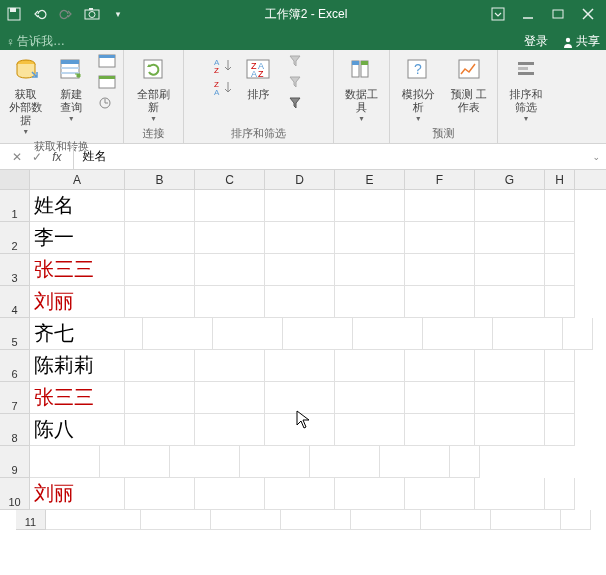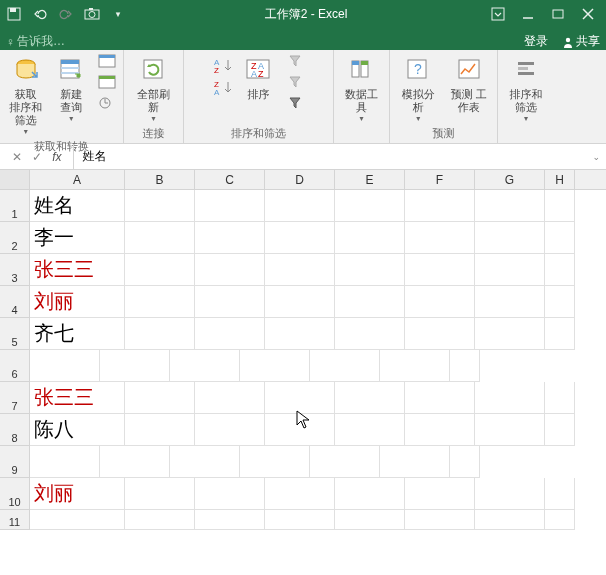--- a/index.html
+++ b/index.html
@@ -138,21 +138,21 @@
     <div class="group-body">
       <div class="rbtn">
         <span class="ricon">
             <svg width="28" height="28" viewBox="0 0 28 28">
               <ellipse cx="14" cy="8" rx="9" ry="4" fill="#f5c242" stroke="#c98a00"></ellipse>
               <path d="M5 8 v10 a9 4 0 0 0 18 0 V8" fill="#fbe39b" stroke="#c98a00"></path>
               <path d="M20 16 l5 5 M25 16 v5 h-5" stroke="#5b9bd5" stroke-width="1.5" fill="none"></path>
             </svg>
           </span>
         <span class="rlabel">获取
-排序和筛选</span>
+外部数据</span>
         <span class="caret">▾</span>
       </div>
       <div class="rbtn">
         <span class="ricon">
             <svg width="28" height="28" viewBox="0 0 28 28">
               <rect x="4" y="4" width="18" height="18" fill="#fff" stroke="#888"></rect>
               <rect x="4" y="4" width="18" height="4" fill="#5b9bd5"></rect>
               <rect x="4" y="11" width="18" height="2" fill="#bcd6ee"></rect>
               <rect x="4" y="16" width="18" height="2" fill="#bcd6ee"></rect>
               <path d="M20 18 l3 0 l0 3 l-3 0 z M20 18 l-2 0" stroke="#70ad47" fill="#70ad47"></path>
@@ -380,31 +380,32 @@
         <div class="cell" style="width: 70px;"></div>
         <div class="cell" style="width: 70px;"></div>
         <div class="cell" style="width: 70px;"></div>
         <div class="cell" style="width: 70px;"></div>
         <div class="cell" style="width: 70px;"></div>
         <div class="cell" style="width: 70px;"></div>
         <div class="cell" style="width: 30px;"></div>
       </div>
       <div class="row" style="height: 32px;">
         <div class="rh">5</div>
-        <div class="cell" style="width: 95px;">齐七</div>
+        <div class="cell" style="width: 113px;">齐七</div>
         <div class="cell" style="width: 70px;"></div>
         <div class="cell" style="width: 70px;"></div>
         <div class="cell" style="width: 70px;"></div>
         <div class="cell" style="width: 70px;"></div>
         <div class="cell" style="width: 70px;"></div>
         <div class="cell" style="width: 70px;"></div>
         <div class="cell" style="width: 30px;"></div>
       </div>
       <div class="row" style="height: 32px;">
         <div class="rh">6</div>
+        <div class="cell" style="width: 95px;">陈莉莉</div>
         <div class="cell" style="width: 70px;"></div>
         <div class="cell" style="width: 70px;"></div>
         <div class="cell" style="width: 70px;"></div>
         <div class="cell" style="width: 70px;"></div>
         <div class="cell" style="width: 70px;"></div>
         <div class="cell" style="width: 70px;"></div>
         <div class="cell" style="width: 30px;"></div>
       </div>
       <div class="row" style="height: 32px;">
         <div class="rh">7</div>
@@ -442,21 +443,21 @@
         <div class="rh">10</div>
         <div class="cell red" style="width: 95px;">刘丽</div>
         <div class="cell" style="width: 70px;"></div>
         <div class="cell" style="width: 70px;"></div>
         <div class="cell" style="width: 70px;"></div>
         <div class="cell" style="width: 70px;"></div>
         <div class="cell" style="width: 70px;"></div>
         <div class="cell" style="width: 70px;"></div>
         <div class="cell" style="width: 30px;"></div>
       </div>
-      <div class="row" style="height: 20px;">
+      <div class="row" style="height: 20px; margin-left: 16px;">
         <div class="rh">11</div>
         <div class="cell" style="width: 95px;"></div>
         <div class="cell" style="width: 70px;"></div>
         <div class="cell" style="width: 70px;"></div>
         <div class="cell" style="width: 70px;"></div>
         <div class="cell" style="width: 70px;"></div>
         <div class="cell" style="width: 70px;"></div>
         <div class="cell" style="width: 70px;"></div>
         <div class="cell" style="width: 30px;"></div>
       </div>

